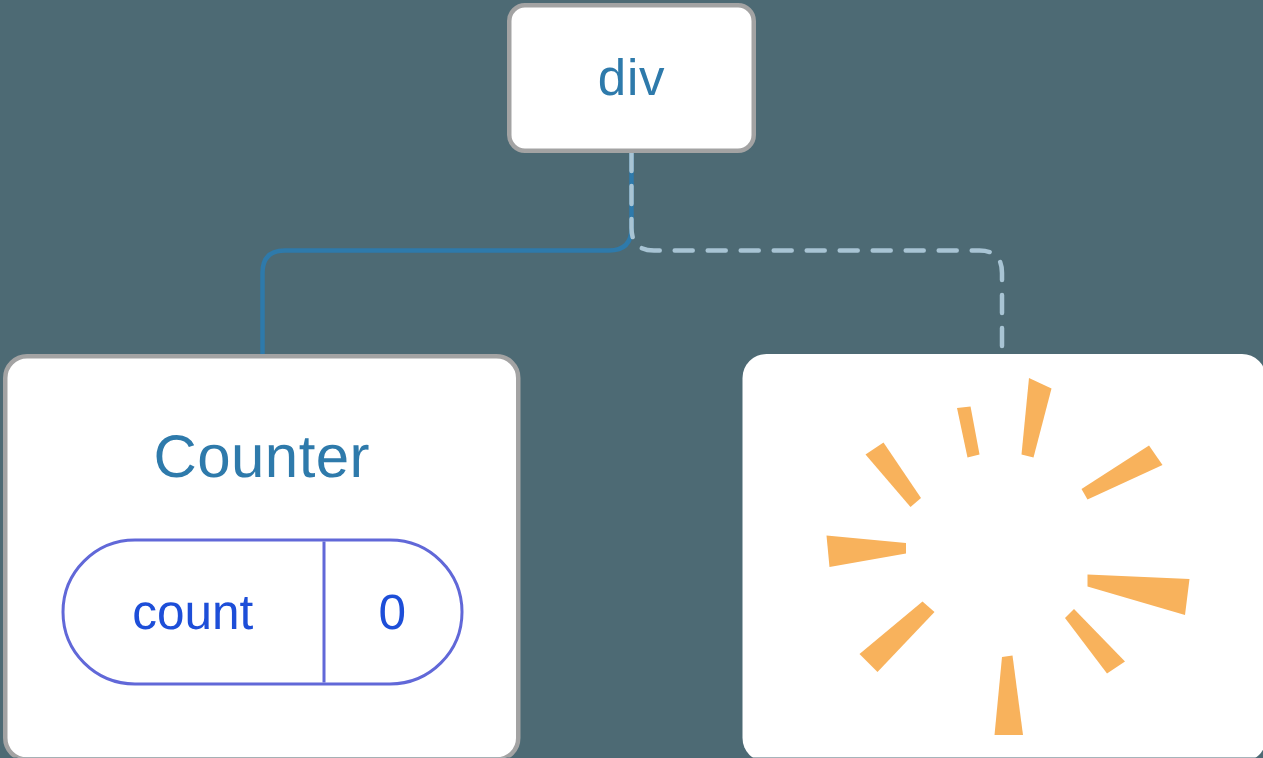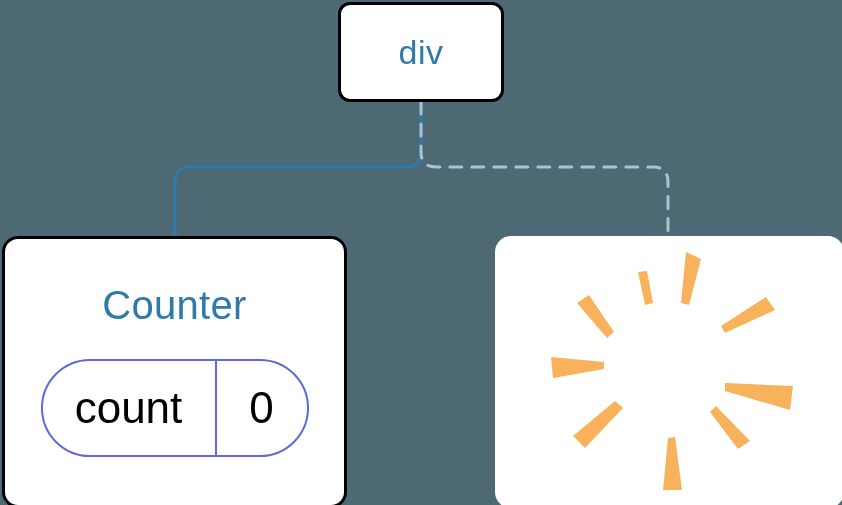--- a/index.html
+++ b/index.html
@@ -31,21 +31,21 @@
   }
 
   
   .node {
     position: absolute;
     background: #ffffff;
     border-radius: 14px;
     box-sizing: border-box;
   }
   .node.bordered {
-    border: 3px solid #000000;
+    border: 3px solid #a3a3a3;
   }
 
   
   .node-root {
     left: 338px;
     top: 2px;
     width: 166px;
     height: 100px;
     border-radius: 12px;
     display: flex;
@@ -86,22 +86,22 @@
     border-radius: 49px;
     display: flex;
     align-items: stretch;
     box-sizing: border-box;
     background: #ffffff;
   }
   .state-key, .state-val {
     display: flex;
     align-items: center;
     justify-content: center;
-    color: #000000;
-    font-size: 44px;
+    color: #1d4ed8;
+    font-size: 33px;
     box-sizing: border-box;
   }
   .state-key {
     flex: 0 0 172px;
   }
   .state-val {
     flex: 1 1 auto;
     border-left: 2px solid #6168d8;
   }
 

